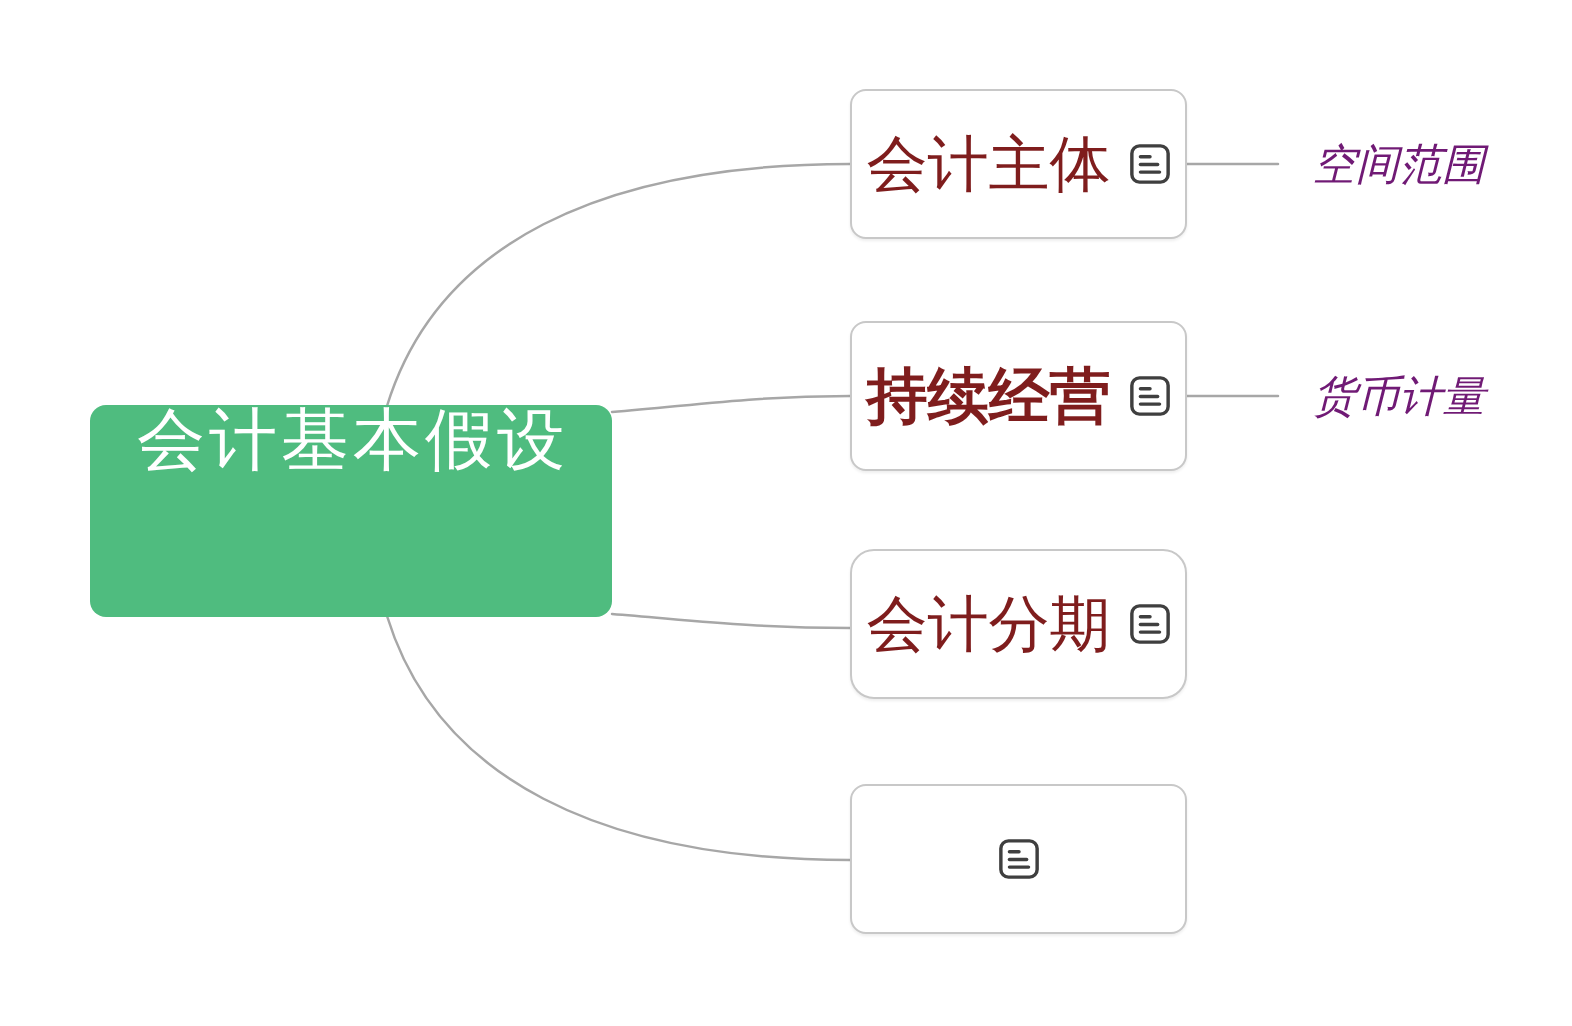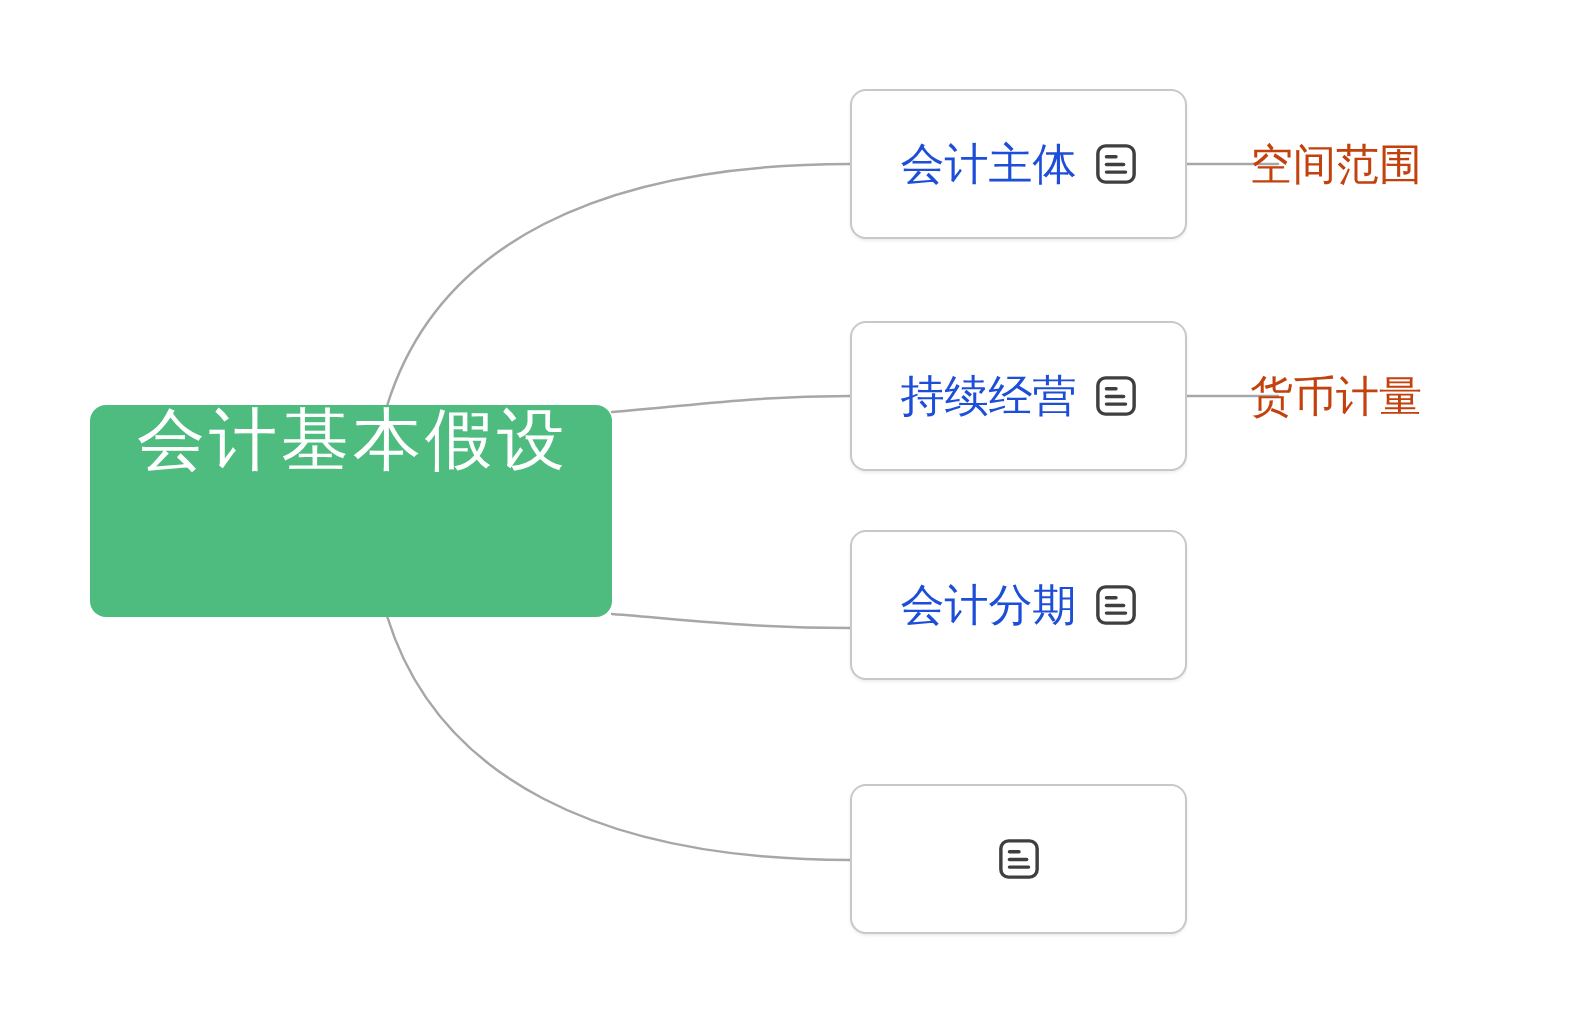--- a/index.html
+++ b/index.html
@@ -60,47 +60,48 @@
     border-radius: 16px;
     box-sizing: border-box;
     display: flex;
     align-items: center;
     justify-content: center;
     gap: 18px;
     box-shadow: 0 2px 3px rgba(0,0,0,0.07);
     cursor: default;
   }
   .branch-node .branch-label {
-    color: #1d4ed8;
-    font-size: 44px;
+    color: #7f1d1d;
+    font-size: 61px;
     white-space: nowrap;
     line-height: 1;
   }
   .note-icon {
     display: inline-flex;
     align-items: center;
     justify-content: center;
     width: 42px;
     height: 42px;
   }
   .note-icon svg {
     display: block;
   }
   .branch-1 { top: 89px; }
-  .branch-2 { top: 321px; }
-  .branch-3 { top: 530px; }
+  .branch-2 { top: 321px; font-weight: bold; }
+  .branch-3 { top: 549px; border-radius: 24px; }
   .branch-4 { top: 784px; }
   .annotation {
     position: absolute;
-    left: 1250px;
-    color: #c2410c;
+    left: 1313px;
+    color: #701a75;
     font-size: 43px;
     line-height: 1;
     white-space: nowrap;
     cursor: default;
+    font-style: italic;
   }
   .annotation-1 { top: 143px; }
   .annotation-2 { top: 375px; }
 </style>
 </head>
 <body>
 
 <div class="canvas">
 
   <svg class="connectors" viewBox="0 0 1572 1026">

